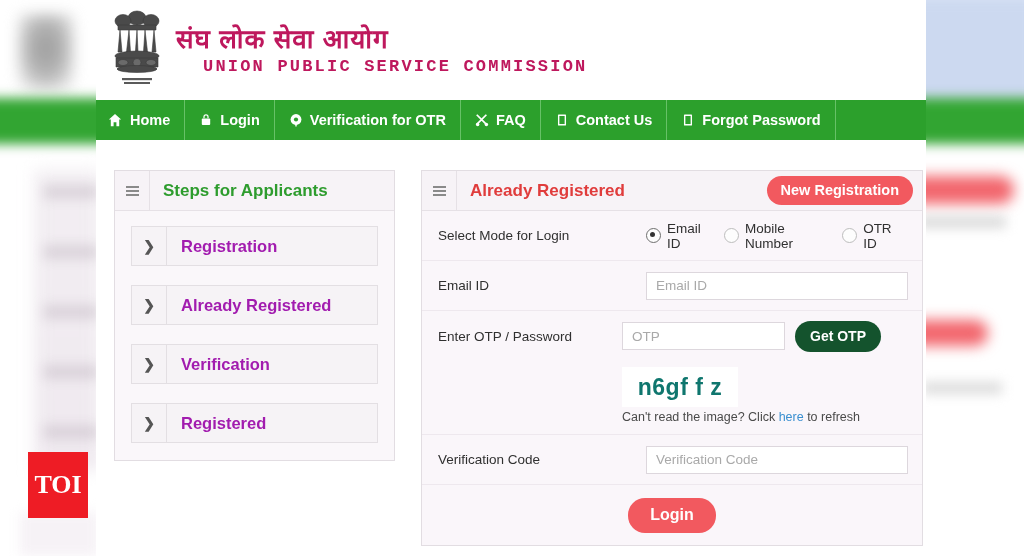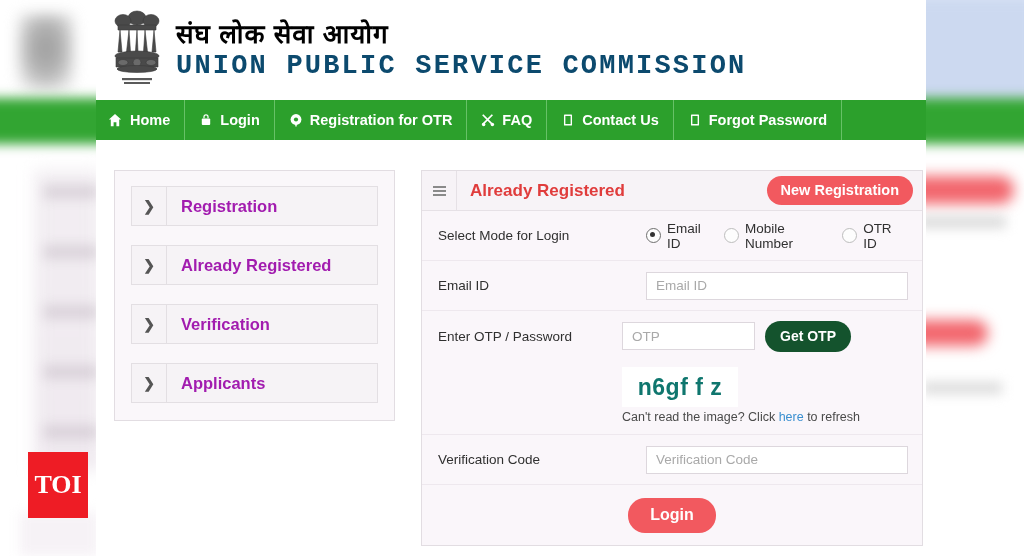--- a/index.html
+++ b/index.html
@@ -151,30 +151,31 @@
     height: 88px;
     flex: 0 0 62px;
     margin-right: 8px;
     display: block;
   }
   .title-block { line-height: 1; }
   .title-hi {
     font-family: "Liberation Sans", sans-serif;
     font-size: 26px;
     font-weight: bold;
-    color: #000000;
+    color: #be185d;
     letter-spacing: 1px;
     margin-bottom: 6px;
   }
   .title-en {
     font-family: "Liberation Mono", monospace;
-    font-size: 27px;
-    font-weight: bold;
-    color: #0c4a6e;
+    font-size: 17px;
+    font-weight: bold;
+    color: #be185d;
     letter-spacing: 2.2px;
+    margin-left: 27px;
   }
 
   
   .navbar {
     height: 40px;
     background: #2ca02c;
     display: flex;
     align-items: stretch;
     border-bottom: 2px solid #ffffff;
   }
@@ -351,21 +352,21 @@
     background: #ffffff;
     padding: 0 9px;
     font-size: 13.5px;
     color: #333;
     font-family: "Liberation Sans", sans-serif;
     box-sizing: border-box;
     outline: none;
   }
   input.txt::placeholder { color: #a9a9a9; }
   .w-full { width: 262px; }
-  .w-otp { width: 133px; }
+  .w-otp { width: 163px; }
 
   .pill-btn {
     background: #14532d;
     color: #ffffff;
     border: none;
     border-radius: 16px;
     font-size: 14px;
     font-weight: bold;
     padding: 7px 15px 8px 15px;
     cursor: pointer;
@@ -492,21 +493,21 @@
     </div>
 
     <div class="nav-item">
       <span class="nav-icon">
         <svg viewBox="0 0 16 16">
             <circle cx="8" cy="7.4" r="6.2"></circle>
             <rect x="7.2" y="12.4" width="1.6" height="3"></rect>
             <circle cx="8" cy="7.4" r="2.4" fill="#2ca02c"></circle>
           </svg>
       </span>
-      <span>Registration for OTR</span>
+      <span>Verification for OTR</span>
     </div>
 
     <div class="nav-item">
       <span class="nav-icon">
         <svg viewBox="0 0 16 16">
             <path d="M2 2 L13 13 M13 2 L2 13" stroke="#fff" stroke-width="2" fill="none"></path>
             <circle cx="3" cy="13" r="2"></circle>
             <circle cx="13" cy="13" r="2"></circle>
           </svg>
       </span>
@@ -530,40 +531,50 @@
             <rect x="5" y="3.4" width="6" height="9.2" fill="#2ca02c"></rect>
           </svg>
       </span>
       <span>Forgot Password</span>
     </div>
   </div>
 
   <div class="content">
 
     <div class="panel-left">
+      <div class="panel-head">
+        <div class="panel-head-icon">
+          <div class="bars">
+              <i></i>
+              <i></i>
+              <i></i>
+            </div>
+        </div>
+        <div class="panel-head-title">Steps for Applicants</div>
+      </div>
       <div class="steps-body">
 
         <div class="step-row">
           <div class="step-chev">❯</div>
           <div class="step-label">Registration</div>
         </div>
 
         <div class="step-row">
           <div class="step-chev">❯</div>
           <div class="step-label">Already Registered</div>
         </div>
 
         <div class="step-row">
           <div class="step-chev">❯</div>
           <div class="step-label">Verification</div>
         </div>
 
         <div class="step-row">
           <div class="step-chev">❯</div>
-          <div class="step-label">Applicants</div>
+          <div class="step-label">Registered</div>
         </div>
 
       </div>
     </div>
 
     <div class="panel-right">
       <div class="panel-head panel-head-right">
         <div class="panel-head-icon">
           <div class="bars">
               <i></i>

